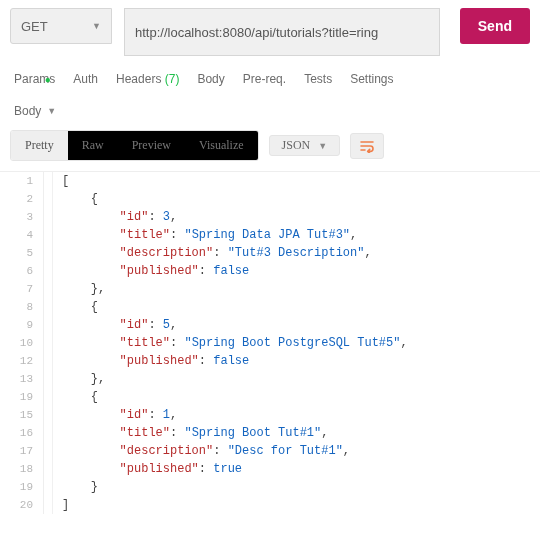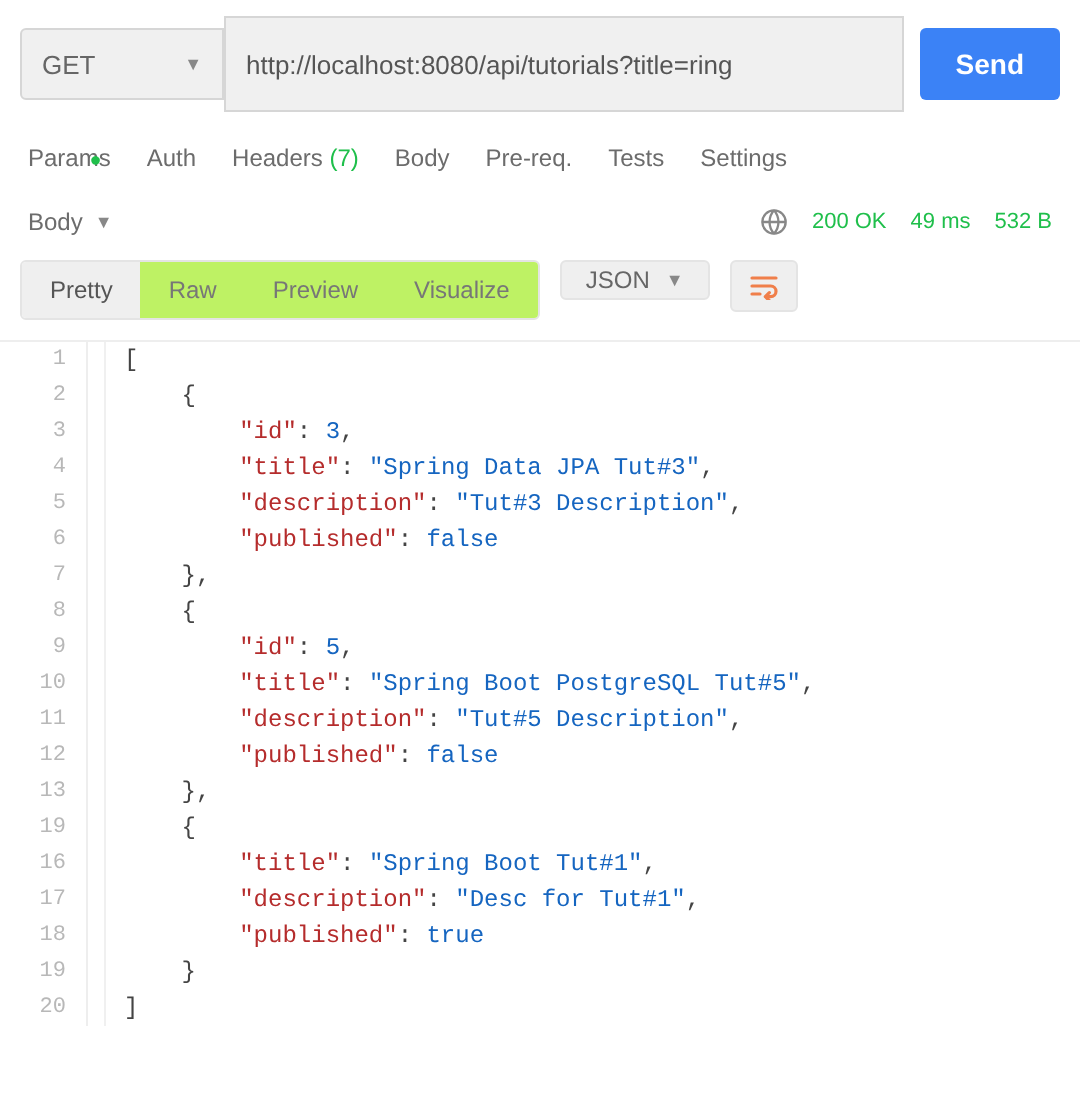--- a/index.html
+++ b/index.html
@@ -1,34 +1,34 @@
 <!DOCTYPE html>
 <html><head>
 <meta charset="utf-8">
 <style>
   * { box-sizing: border-box; margin: 0; padding: 0; }
   body { font-family: -apple-system, BlinkMacSystemFont, "Segoe UI", Arial, sans-serif; font-size: 12px; color: #555; background: #fff; width: 540px; }
-  .toolbar { display: flex; align-items: center; padding: 8px 10px; gap: 8px; }
+  .toolbar { display: flex; align-items: flex-start; padding: 8px 10px; gap: 20px; }
   .method-dd { display: flex; align-items: center; justify-content: space-between; border: 1px solid #d6d6d6; background: #f0f0f0; border-radius: 3px 0 0 3px; padding: 0 10px; width: 102px; height: 36px; font-size: 13px; color: #666; }
   .method-dd .arrow { font-size: 9px; color: #888; }
   .url { flex: 1; border: 1px solid #d6d6d6; background: #f0f0f0; height: 48px; padding: 0 10px; font-size: 13px; color: #555; border-radius: 0; margin-left: -8px; }
-  .send-btn { background: #3b82f6; color: #fff; border: none; border-radius: 3px; height: 36px; padding: 0 18px; font-size: 14px; font-weight: 600; }
+  .send-btn { background: #be185d; color: #fff; border: none; border-radius: 3px; height: 36px; padding: 0 18px; font-size: 14px; font-weight: 600; }
   .tabs1 { display: flex; align-items: center; gap: 18px; padding: 8px 14px 12px; color: #6c6c6c; font-size: 12px; }
   .tabs1 .dot { color: #1fbf4b; font-size: 10px; margin-left: -14px; }
   .tabs1 .count { color: #1fbf4b; }
   .tabs1 span.tab { cursor: pointer; }
   .body-bar { display: flex; align-items: center; justify-content: space-between; padding: 6px 14px 10px; color: #6c6c6c; }
   .body-left { display: flex; align-items: center; gap: 6px; font-size: 12px; }
   .body-left .arrow { font-size: 9px; color: #888; }
   .body-right { display: flex; align-items: center; gap: 12px; font-size: 11px; }
   .globe svg { display: block; }
   .status { color: #1fbf4b; }
-  .fmt-bar { display: flex; align-items: flex-start; gap: 0; padding: 2px 10px 6px; }
+  .fmt-bar { display: flex; align-items: center; gap: 0; padding: 2px 10px 6px; font-family: Liberation Serif, serif; }
   .fmt-tabs { display: flex; border: 1px solid #e4e4e4; border-radius: 3px; overflow: hidden; }
-  .fmt-tab { padding: 7px 14px; font-size: 12px; color: #777; background: #bef264; }
+  .fmt-tab { padding: 7px 14px; font-size: 12px; color: #777; background: #000000; }
   .fmt-tab.active { background: #efefef; color: #555; }
   .json-dd { margin-left: 10px; display: flex; align-items: center; gap: 8px; background: #efefef; border: 1px solid #e4e4e4; border-radius: 3px; padding: 2px 12px; font-size: 12px; color: #666; }
   .json-dd .arrow { font-size: 9px; color: #888; }
   .expand-btn { margin-left: 10px; background: #efefef; border: 1px solid #e4e4e4; border-radius: 3px; padding: 5px 8px; color: #f07f4a; }
   .expand-btn svg { display: block; }
   .editor { border-top: 1px solid #eee; margin-top: 4px; font-family: "Consolas","Menlo","Courier New",monospace; font-size: 12px; }
   .ln { display: flex; }
   .gutter { width: 44px; text-align: right; padding-right: 10px; color: #b8b8b8; font-size: 11px; border-right: 1px solid #eee; line-height: 18px; user-select: none; }
   .code { padding-left: 18px; line-height: 18px; white-space: pre; color: #444; position: relative; }
   .code::before { content: ""; position: absolute; left: 8px; top: 0; bottom: 0; width: 1px; background: #f0f0f0; }
@@ -56,31 +56,20 @@
   <span class="tab">Body</span>
   <span class="tab">Pre-req.</span>
   <span class="tab">Tests</span>
   <span class="tab">Settings</span>
 </div>
 
 <div class="body-bar">
   <div class="body-left">
     <span>Body</span>
     <span class="arrow">▼</span>
-  </div>
-  <div class="body-right">
-    <span class="globe">
-      <svg width="14" height="14" viewBox="0 0 24 24" fill="none" stroke="#888" stroke-width="2">
-          <circle cx="12" cy="12" r="10"></circle>
-          <path d="M2 12h20M12 2a15 15 0 010 20M12 2a15 15 0 000 20"></path>
-        </svg>
-    </span>
-    <span class="status">200 OK</span>
-    <span class="status">49 ms</span>
-    <span class="status">532 B</span>
   </div>
 </div>
 
 <div class="fmt-bar">
   <div class="fmt-tabs">
     <div class="fmt-tab active">Pretty</div>
     <div class="fmt-tab">Raw</div>
     <div class="fmt-tab">Preview</div>
     <div class="fmt-tab">Visualize</div>
   </div>
@@ -130,34 +119,34 @@
     </div>
     <div class="ln">
       <div class="gutter">9</div>
       <div class="code">        <span class="k">"id"</span>: <span class="n">5</span>,</div>
     </div>
     <div class="ln">
       <div class="gutter">10</div>
       <div class="code">        <span class="k">"title"</span>: <span class="s">"Spring Boot PostgreSQL Tut#5"</span>,</div>
     </div>
     <div class="ln">
-      <div class="gutter">11</div>
-      <div class="code">        <span class="k">"description"</span>: <span class="s">"Tut#5 Description"</span>,</div>
-    </div>
-    <div class="ln">
       <div class="gutter">12</div>
       <div class="code">        <span class="k">"published"</span>: <span class="b">false</span></div>
     </div>
     <div class="ln">
       <div class="gutter">13</div>
       <div class="code">    },</div>
     </div>
     <div class="ln">
       <div class="gutter">19</div>
       <div class="code">    {</div>
+    </div>
+    <div class="ln">
+      <div class="gutter">15</div>
+      <div class="code">        <span class="k">"id"</span>: <span class="n">1</span>,</div>
     </div>
     <div class="ln">
       <div class="gutter">16</div>
       <div class="code">        <span class="k">"title"</span>: <span class="s">"Spring Boot Tut#1"</span>,</div>
     </div>
     <div class="ln">
       <div class="gutter">17</div>
       <div class="code">        <span class="k">"description"</span>: <span class="s">"Desc for Tut#1"</span>,</div>
     </div>
     <div class="ln">

